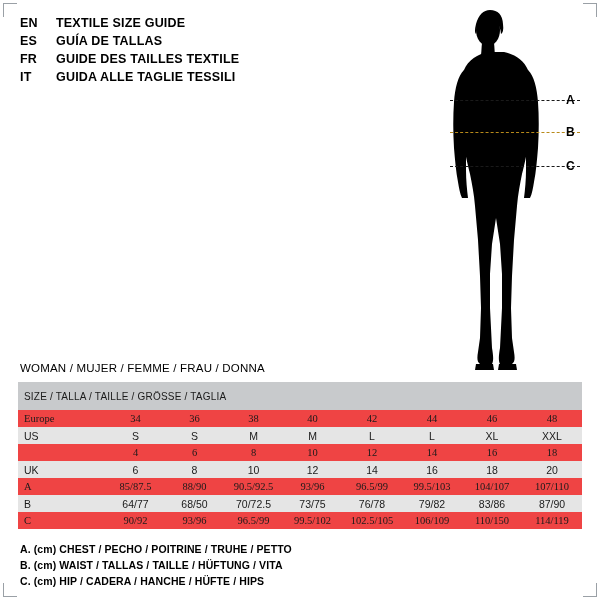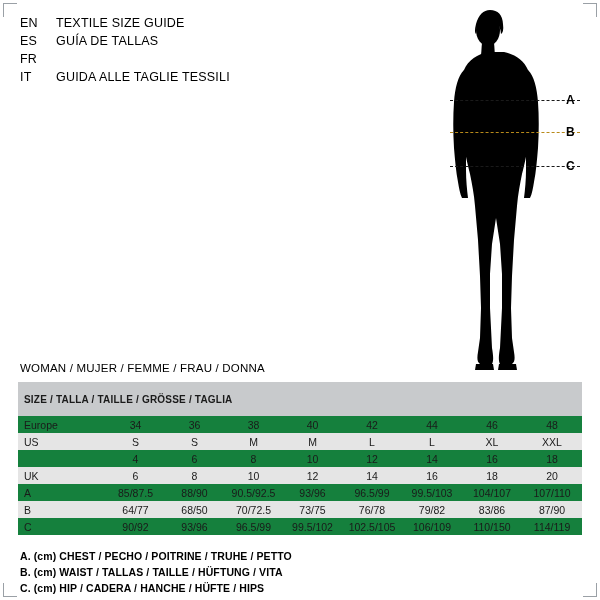--- a/index.html
+++ b/index.html
@@ -20,20 +20,21 @@
     height: 600px;
     box-sizing: border-box;
   }
 
   
   .lang-block {
     position: absolute;
     top: 14px;
     left: 20px;
     width: 400px;
+    font-weight: bold;
   }
   .lang-row {
     display: flex;
     align-items: baseline;
     height: 18px;
     line-height: 18px;
   }
   .lang-code {
     width: 36px;
     font-size: 12.5px;
@@ -103,39 +104,39 @@
     text-align: center;
     vertical-align: middle;
     color: #1a1a1a;
   }
   table.size-table td.label-cell {
     text-align: left;
     padding-left: 6px;
   }
   tr.header-row td {
     background: #c8cacc;
-    font-weight: bold;
+    font-weight: normal;
     font-size: 10px;
     letter-spacing: 0.2px;
-    height: 34px;
+    height: 28px;
   }
   tr.shade td {
-    background: #15803d;
+    background: #ef4444;
+    font-family: Liberation Serif, serif;
   }
   tr.plain td {
     background: #e5e5e5;
   }
 
   
   .legend {
     position: absolute;
     top: 541px;
     left: 20px;
     width: 520px;
-    margin-top: 7px;
   }
   .legend div {
     font-size: 10.5px;
     font-weight: bold;
     line-height: 16px;
     letter-spacing: 0.1px;
   }
 
   
   .corner {
@@ -164,20 +165,21 @@
     <div class="lang-row">
       <span class="lang-code">EN</span>
       <span class="lang-title">TEXTILE SIZE GUIDE</span>
     </div>
     <div class="lang-row">
       <span class="lang-code">ES</span>
       <span class="lang-title">GUÍA DE TALLAS</span>
     </div>
     <div class="lang-row">
       <span class="lang-code">FR</span>
+      <span class="lang-title">GUIDE DES TAILLES TEXTILE</span>
     </div>
     <div class="lang-row">
       <span class="lang-code">IT</span>
       <span class="lang-title">GUIDA ALLE TAGLIE TESSILI</span>
     </div>
   </div>
 
   <div class="figure-area">
     <svg class="figure-svg" width="170" height="370" viewBox="0 0 170 370">
       <g fill="#000000">

